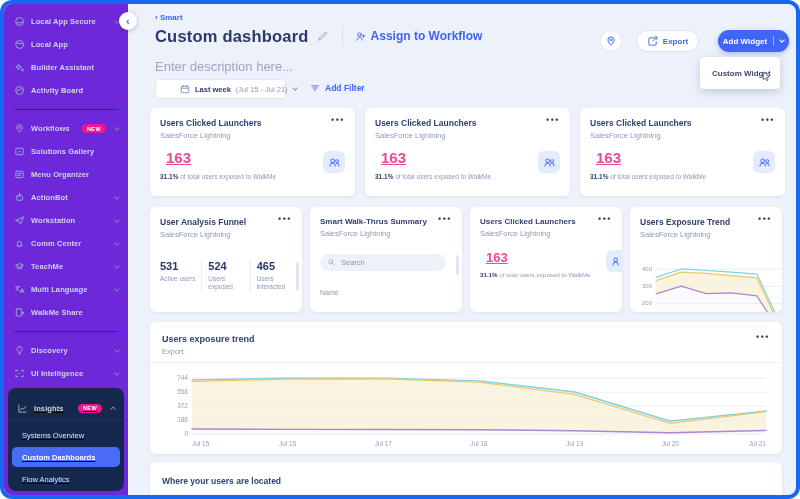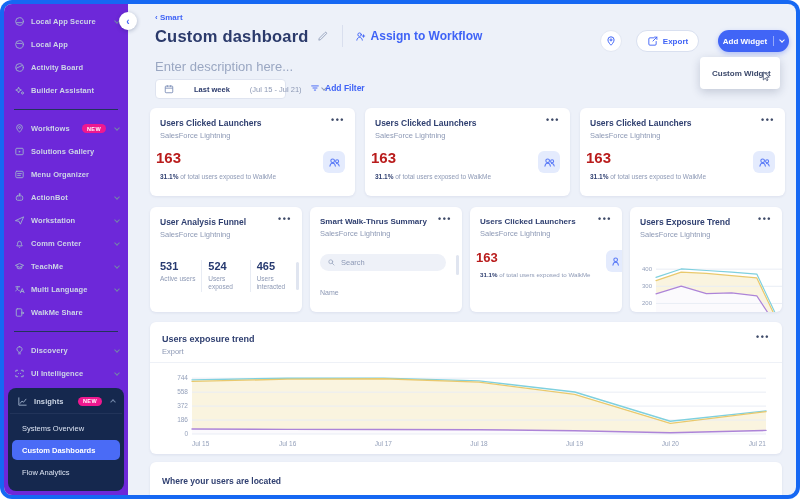--- a/index.html
+++ b/index.html
@@ -10,21 +10,21 @@
   
   .sidebar { position:relative; width:124px; height:100%; background:#6d28d9; padding-top:6px; flex:none; display:flex; flex-direction:column; }
   .nav-item { display:flex; align-items:center; gap:6px; height:23px; padding:0 9px 0 10px; color:#cdd6e6; cursor:pointer; }
   .nav-item .lbl { font-size:7.5px; font-weight:700; letter-spacing:.1px; flex:1; white-space:nowrap; overflow:hidden; }
   .nav-icon { width:11px; height:11px; flex:none; color:#9fb0cc; }
   .nav-icon svg { width:11px; height:11px; display:block; }
   .chev { width:4px; height:4px; border-right:1px solid currentColor; border-bottom:1px solid currentColor; transform:rotate(45deg); flex:none; color:#7286a8; margin-top:-2px; }
   .chev.up { transform:rotate(-135deg); margin-top:2px; }
   .nav-divider { height:1px; background:#22345a; margin:7px 10px; }
   .badge-new { background:#ef188f; color:#fff; font-size:5.5px; font-weight:700; padding:1.5px 5px; border-radius:7px; letter-spacing:.4px; margin-right:3px; }
-  .insights-group { background:#15284e; border-radius:8px; margin:3px 4px 4px; flex:1; padding-top:1px; }
+  .insights-group { background:#15284e; border-radius:8px; margin:3px 4px 4px; flex:1; padding-top:8px;text-decoration:underline; }
   .insights-group .nav-item { padding:0 7px; height:25px; }
   .insights-head { border-bottom:1px solid #22345a; margin:0 2px 4px; }
   .child-item { display:flex; align-items:center; height:20px; padding:0 8px 0 10px; color:#dbe3f2; font-size:7.5px; margin:2px 4px; border-radius:5px; cursor:pointer; white-space:nowrap; }
   .child-item.active { background:#4a6bf6; color:#fff; font-weight:700; }
   .collapse-btn { position:absolute; left:115px; top:8px; width:18px; height:18px; border-radius:50%; background:#fff; box-shadow:0 1px 4px rgba(20,40,90,.3); display:flex; align-items:center; justify-content:center; color:#3f63f6; font-size:10px; font-weight:700; z-index:30; cursor:pointer; }
 
   
   .main { position:relative; flex:1; height:100%; overflow:hidden; }
   .back { position:absolute; left:27px; top:9px; color:#3f63f6; font-size:8px; font-weight:700; cursor:pointer; }
   .title-row { position:absolute; left:27px; top:20px; display:flex; align-items:center; height:24px; }
@@ -41,35 +41,35 @@
   .export-btn { position:absolute; left:508px; top:26px; width:63px; height:22px; border-radius:11px; background:#fff; border:1px solid #d9e0f0; color:#3f63f6; font-size:8px; font-weight:700; display:flex; gap:5px; align-items:center; justify-content:center; cursor:pointer; }
   .export-btn svg { width:11px; height:11px; display:block; }
   .add-widget-btn { position:absolute; left:578px; top:26px; width:71px; height:22px; border-radius:11px; background:#4165f6; color:#fff; font-size:8px; font-weight:700; display:flex; align-items:center; justify-content:center; gap:6px; cursor:pointer; box-shadow:0 2px 5px rgba(65,101,246,.35);margin-left:12px; }
   .aw-div { width:1px; height:10px; background:rgba(255,255,255,.45); }
   .add-widget-btn .chev { color:#fff; }
   .dropdown { position:absolute; left:572px; top:53px; width:80px; height:32px; background:#fff; border-radius:4px; box-shadow:0 3px 10px rgba(25,39,80,.2); z-index:25; }
   .dropdown-item { position:relative; font-size:8px; font-weight:700; color:#3c496b; padding:12px 0 0 12px; height:100%; cursor:pointer; }
   .cursor-icon { position:absolute; right:8px; top:14px; width:11px; height:11px; }
   .cursor-icon svg { width:11px; height:11px; display:block; }
 
-  .date-pill { position:absolute; left:27px; top:75px; width:131px; height:20px; background:#fff; border:1px solid #dfe4f0; border-radius:4px; display:flex; align-items:center; padding:0 8px; gap:20px; cursor:pointer;justify-content:space-between; }
+  .date-pill { position:absolute; left:27px; top:75px; width:131px; height:20px; background:#fff; border:1px solid #dfe4f0; border-radius:4px; display:flex; align-items:center; padding:0 24px; gap:5px; cursor:pointer;justify-content:space-between; }
   .date-pill svg { width:10px; height:10px; display:block; color:#7588b3; flex:none; }
   .date-bold { font-size:7.5px; font-weight:800; color:#2b3a6b; white-space:nowrap; }
   .date-rest { font-size:7.5px; color:#8d99b5; flex:1; white-space:nowrap; }
   .date-pill .chev { color:#8d99b5; }
   .add-filter { position:absolute; left:182px; top:79px; display:flex; align-items:center; gap:5px; color:#3f63f6; font-size:8.5px; font-weight:700; cursor:pointer; }
   .add-filter svg { width:10px; height:10px; display:block; }
 
   
   .card { position:absolute; background:#fff; border-radius:6px; box-shadow:0 1px 3px rgba(23,43,99,.08); overflow:hidden; }
   .card-head { padding:10px 10px 0; position:relative; }
   .card-title { font-size:8.5px; font-weight:800; color:#2f3f70; white-space:nowrap; }
   .card-sub { font-size:7.5px; color:#8d99b5; margin-top:3px; }
   .dots { position:absolute; right:10px; top:7px; color:#3e4a68; font-size:9px; letter-spacing:1.5px; font-weight:700; cursor:pointer; }
-  .kpi-value { position:absolute; left:6px; top:41px; font-size:15px; font-weight:800; color:#b91c1c; }
+  .kpi-value { position:absolute; left:16px; top:41px; font-size:15px; font-weight:800; color:#ec4899;text-decoration:underline; }
   .kpi-caption { position:absolute; left:10px; top:65px; font-size:6.5px; color:#8d99b5; white-space:nowrap; }
   .kpi-caption .pct { color:#2f3f70; font-weight:800; }
   .users-badge { position:absolute; right:10px; top:43px; width:22px; height:22px; border-radius:6px; background:#e4ebfd; display:flex; align-items:center; justify-content:center; color:#5b7bf7; }
   .users-badge svg { width:13px; height:13px; display:block; }
   .r1 { top:104px; height:88px; width:205px; }
   .r2 { top:203px; height:105px; width:152px; }
 
   .stats { position:absolute; left:10px; right:4px; top:53px; display:flex; }
   .stat { flex:1; padding:0 5px 0 6px; }
   .stat:first-child { padding-left:0; }
@@ -114,35 +114,35 @@
       <span class="nav-icon">
             <svg viewBox="0 0 12 12" fill="none" stroke="currentColor" stroke-width="1" stroke-linecap="round">
               <circle cx="6" cy="6" r="4.2"></circle>
               <path d="M3.2 4.8h5.6"></path>
             </svg>
           </span>
       <span class="lbl">Local App</span>
     </div>
     <div class="nav-item">
       <span class="nav-icon">
-            <svg viewBox="0 0 12 12" fill="none" stroke="currentColor" stroke-width="1" stroke-linecap="round">
-              <circle cx="6" cy="6" r="4.2"></circle>
-              <path d="M2.5 6.8L9 3.8"></path>
-            </svg>
-          </span>
-      <span class="lbl">Activity Board</span>
-    </div>
-    <div class="nav-item">
-      <span class="nav-icon">
             <svg viewBox="0 0 12 12" fill="none" stroke="currentColor" stroke-width="1" stroke-linejoin="round">
               <path d="M5 2.4l.9 2.2L8.1 5.5 5.9 6.4 5 8.6 4.1 6.4 1.9 5.5 4.1 4.6z"></path>
               <path d="M9.3 7.2l.5 1 1 .5-1 .5-.5 1-.5-1-1-.5 1-.5z"></path>
             </svg>
           </span>
       <span class="lbl">Builder Assistant</span>
+    </div>
+    <div class="nav-item">
+      <span class="nav-icon">
+            <svg viewBox="0 0 12 12" fill="none" stroke="currentColor" stroke-width="1" stroke-linecap="round">
+              <circle cx="6" cy="6" r="4.2"></circle>
+              <path d="M2.5 6.8L9 3.8"></path>
+            </svg>
+          </span>
+      <span class="lbl">Activity Board</span>
     </div>
 
     <div class="nav-divider"></div>
 
     <div class="nav-item">
       <span class="nav-icon">
             <svg viewBox="0 0 12 12" fill="none" stroke="currentColor" stroke-width="1" stroke-linejoin="round">
               <path d="M6 1.8a3.1 3.1 0 013.1 3.1C9.1 7.2 6 10 6 10S2.9 7.2 2.9 4.9A3.1 3.1 0 016 1.8z"></path>
               <circle cx="6" cy="4.9" r="1"></circle>
             </svg>

